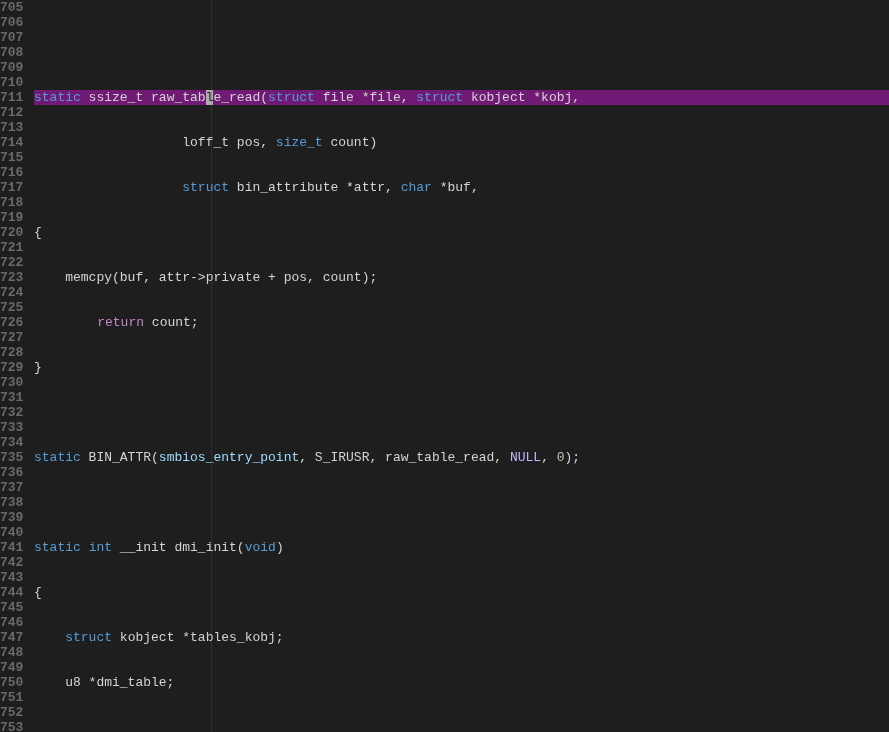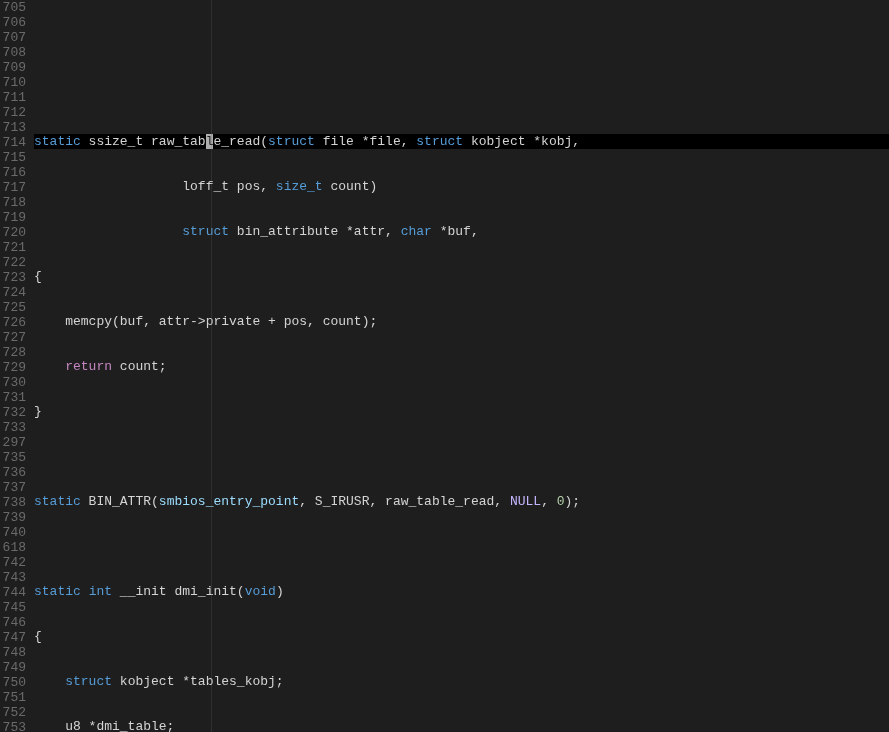--- a/index.html
+++ b/index.html
@@ -13,45 +13,46 @@
     width: 889px;
     height: 732px;
   }
   .editor {
     display: flex;
     height: 100%;
   }
   .gutter {
     background: #1e1e1e;
     color: #6a6a6a;
-    text-align: right;
+    text-align: left;
     padding-right: 8px;
     user-select: none;
     flex-shrink: 0;
     width: 34px;
+    font-weight: bold;
   }
   .gutter div { height: 15px; }
   .code {
     flex: 1;
     white-space: pre;
     position: relative;
   }
   .line { height: 15px; }
-  .hl-line { background: #000000; margin-top: 44px; }
+  .hl-line { background: #701a75; }
   .cursor-col {
     position: absolute;
     left: 177px;
     top: 0;
     width: 1px;
     height: 100%;
     background: rgba(100,100,100,0.25);
     pointer-events: none;
   }
   .kw-storage { color: #569cd6; }       
-  .kw-flow { color: #c586c0; }              
+  .kw-flow { color: #c586c0; margin-left: 32px; }              
   .num { color: #b5cea8; }              
   .const { color: #c4b5fd; }
   .ident1 { color: #9cdcfe; }           
   .plain { color: #d4d4d4; }
   .cursor-block {
     background: #aeafad;
     color: #1e1e1e;
   }
 </style>
 </head>
@@ -81,28 +82,28 @@
     <div>724</div>
     <div>725</div>
     <div>726</div>
     <div>727</div>
     <div>728</div>
     <div>729</div>
     <div>730</div>
     <div>731</div>
     <div>732</div>
     <div>733</div>
-    <div>297</div>
+    <div>734</div>
     <div>735</div>
     <div>736</div>
     <div>737</div>
     <div>738</div>
     <div>739</div>
     <div>740</div>
-    <div>618</div>
+    <div>741</div>
     <div>742</div>
     <div>743</div>
     <div>744</div>
     <div>745</div>
     <div>746</div>
     <div>747</div>
     <div>748</div>
     <div>749</div>
     <div>750</div>
     <div>751</div>

